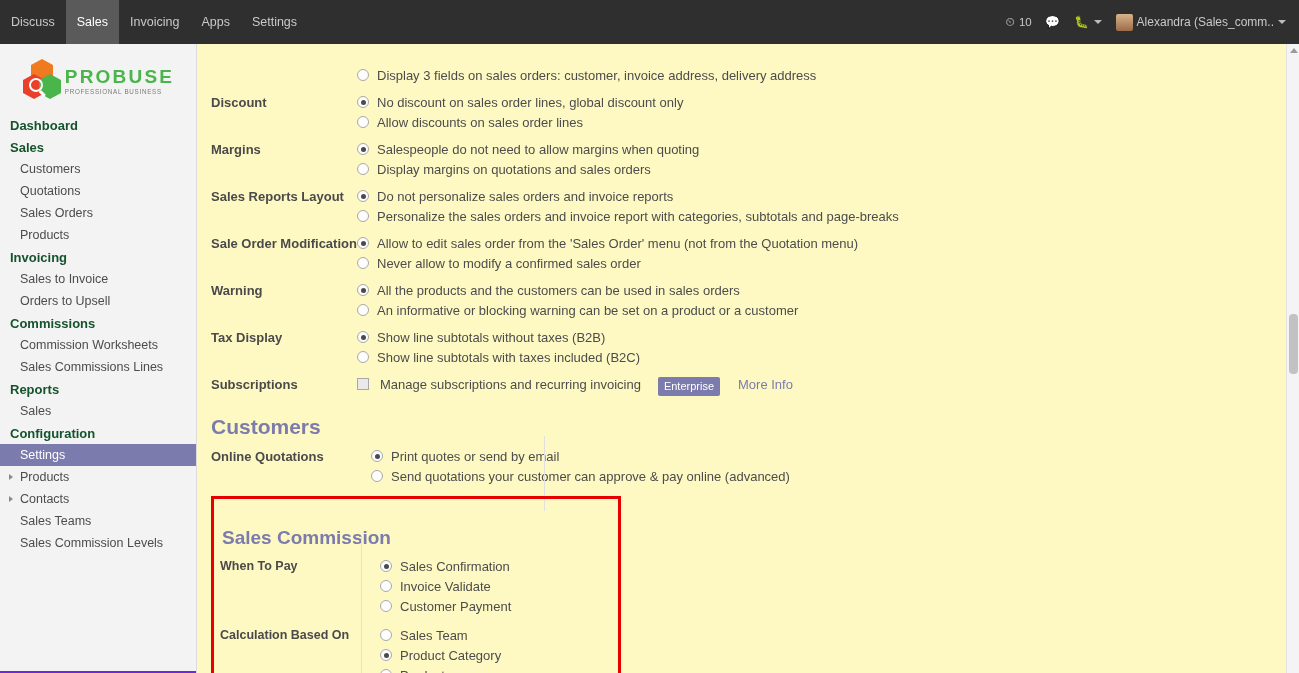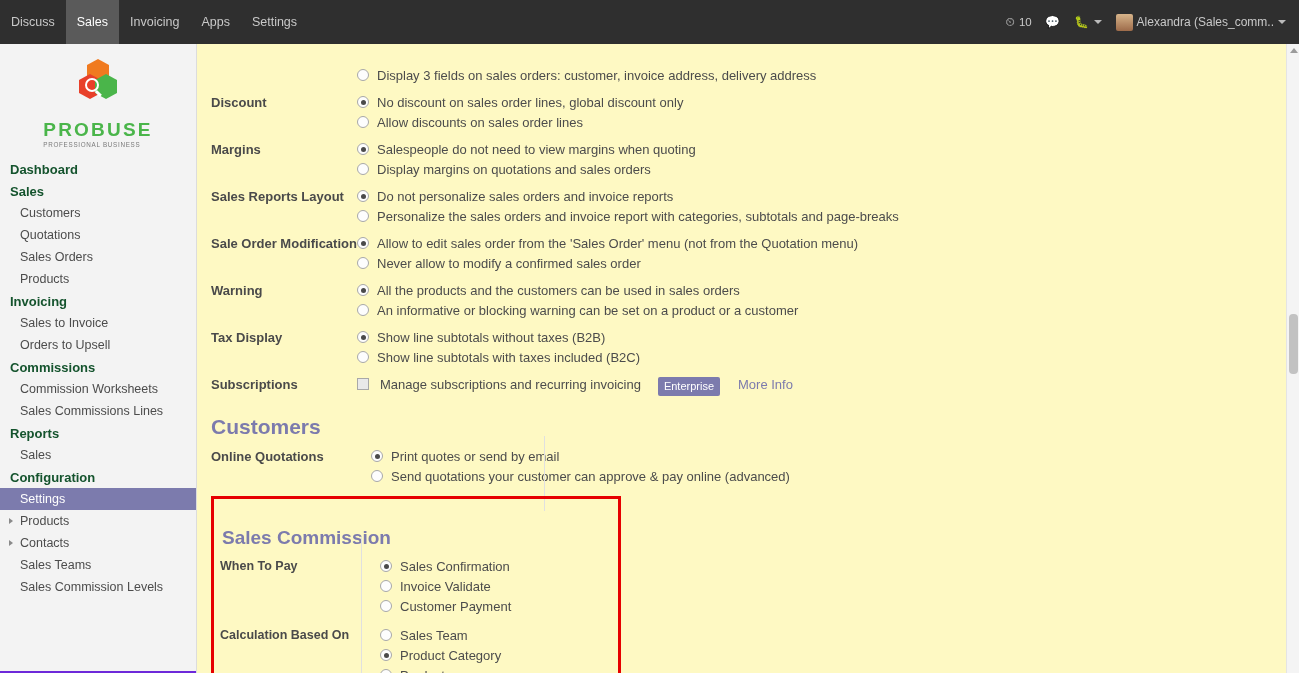--- a/index.html
+++ b/index.html
@@ -66,21 +66,21 @@
     flex: 0 0 197px;
     background: #f3f3f3;
     border-right: 1px solid #dcdcdc;
     position: relative;
     overflow: hidden;
   }
   .logo-box {
     padding: 14px 0 10px 0;
     text-align: center;
   }
-  .logo-row { display: flex; align-items: center; justify-content: center; gap: 16px; flex-direction: column; }
+  .logo-row { display: flex; align-items: center; justify-content: center; gap: 3px; }
   .hexwrap { position: relative; width: 40px; height: 46px; }
   .hex {
     position: absolute;
     width: 22px; height: 12.7px;
     background: #f07a1f;
   }
   .hex:before, .hex:after {
     content: ""; position: absolute; width: 0; left: 0;
     border-left: 11px solid transparent;
     border-right: 11px solid transparent;
@@ -391,21 +391,21 @@
             <span>Allow discounts on sales order lines</span>
           </div>
         </div>
       </div>
 
       <div class="setting-row group-block">
         <div class="setting-label">Margins</div>
         <div class="setting-opts">
           <div class="opt">
             <span class="radio on"></span>
-            <span>Salespeople do not need to view margins when quoting</span>
+            <span>Salespeople do not need to allow margins when quoting</span>
           </div>
           <div class="opt">
             <span class="radio"></span>
             <span>Display margins on quotations and sales orders</span>
           </div>
         </div>
       </div>
 
       <div class="setting-row group-block">
         <div class="setting-label">Sales Reports Layout</div>

